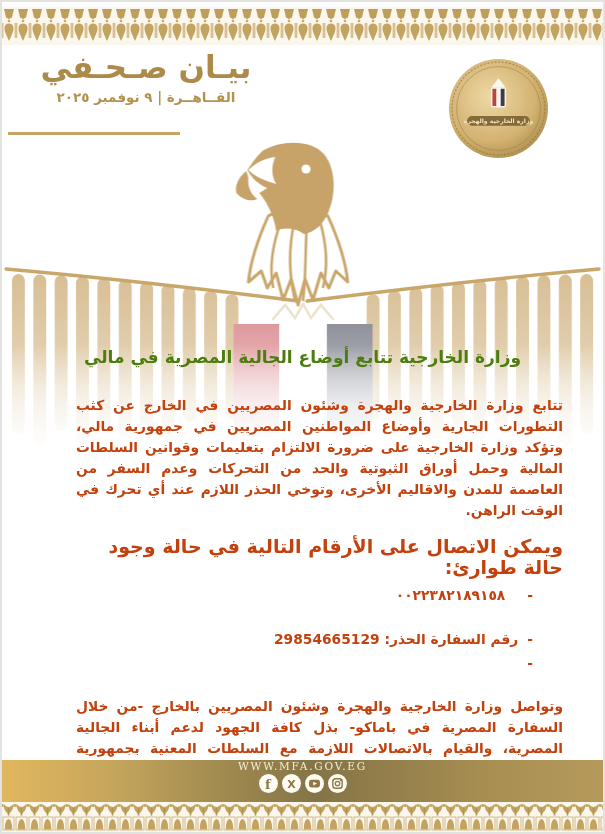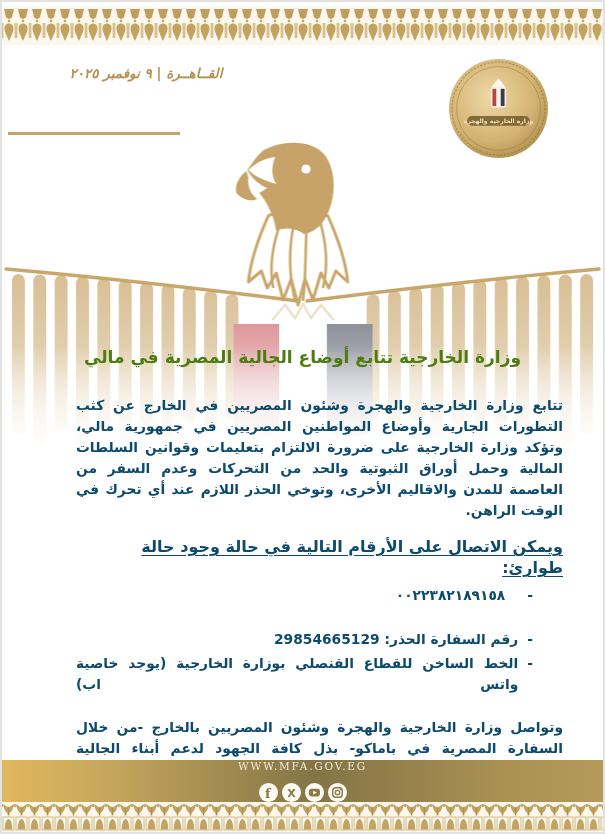--- a/index.html
+++ b/index.html
@@ -8,51 +8,51 @@
     border:2px solid #e2e2e0;box-sizing:border-box;overflow:hidden;
     font-family:"DejaVu Sans",sans-serif;
   }
   
   .frieze{position:absolute;left:0;width:601px;display:block;}
   .frieze-top{top:5px;height:38px;}
   .frieze-bottom{top:800px;height:30px;}
   
   .statement-block{position:absolute;top:48px;left:24px;width:240px;text-align:center;z-index:4;}
   .statement-title{font-size:31px;font-weight:bold;color:#AC8A4A;letter-spacing:-1px;line-height:1.15;}
-  .dateline{margin-top:15px;font-size:13.5px;font-weight:bold;color:#B3914F;font-style:italic;}
+  .dateline{margin-top:3px;font-size:13.5px;font-weight:bold;color:#B3914F;}
   .header-rule{position:absolute;top:130px;left:6px;width:172px;height:3px;background:#C6A468;z-index:4;}
   .seal{position:absolute;top:56px;left:446px;width:101px;height:101px;z-index:4;}
   
   .eagle{position:absolute;top:140px;left:0;width:601px;height:340px;z-index:1;}
   
   .press-title{
     position:absolute;top:345px;left:0;width:100%;text-align:center;z-index:3;
     font-size:17px;font-weight:bold;color:#4d7c0f;direction:rtl;
   }
   
-  .content{position:absolute;top:393px;right:40px;left:45px;direction:rtl;z-index:3;color:#0c4a6e;font-weight:bold;margin-left:29px;}
+  .content{position:absolute;top:393px;right:40px;left:45px;direction:rtl;z-index:3;color:#c2410c;font-weight:bold;margin-left:29px;}
   .para{font-size:13.8px;line-height:21px;text-align:justify;}
   .contacts-heading{
-    margin-top:15px;font-size:16px;line-height:21px;
-    text-decoration:underline;text-underline-offset:3px;
+    margin-top:15px;font-size:19px;line-height:21px;
+    text-underline-offset:3px;
   }
   .bullet{display:flex;gap:9px;margin-top:7px;padding-right:30px;font-size:13.8px;line-height:21px;}
   .bullet .dash{flex:0 0 auto;}
   .btext{flex:1;text-align:justify;text-align-last:justify;}
   .btext.single{text-align-last:right;}
   .numline{text-align:right;text-align-last:right;padding-right:13px;letter-spacing:2px;}
   .num-inline{letter-spacing:1.5px;}
   .bullet.b2{margin-top:23px;}
   .bullet.b3{margin-top:3px;}
   .para.p2{margin-top:22px;}
   
   .footer-bar{
     position:absolute;top:758px;left:0;width:601px;height:42px;z-index:4;
     background:linear-gradient(90deg,#E2B75E 0%,#C5A65C 18%,#847446 52%,#A98F52 82%,#B59A5C 100%);
-    display:flex;flex-direction:column;align-items:center;justify-content:space-between;gap:2px;
+    display:flex;flex-direction:column;align-items:center;justify-content:flex-start;gap:2px;
   }
   .website{font-family:"DejaVu Serif",serif;font-size:10.5px;letter-spacing:1.8px;color:#F4ECD6;}
   .socials{display:flex;gap:4px;}
   .social-btn{width:19px;height:19px;display:block;cursor:pointer;}
 </style>
 </head>
 <body>
 
 <div class="page">
 
@@ -65,20 +65,21 @@
         <circle cx="7" cy="14" r="1.3" fill="#C8AB6B"></circle>
         <path d="M7,34 C4.5,28 2.5,25 2.5,21 C2.5,18 4.5,16.5 7,16.5 C9.5,16.5 11.5,18 11.5,21 C11.5,25 9.5,28 7,34 Z" fill="#C2A360"></path>
         <rect x="0.3" y="16" width="1" height="15" fill="#C8AB6B"></rect>
         <rect x="12.7" y="16" width="1" height="15" fill="#C8AB6B"></rect>
       </pattern>
     </defs>
     <rect x="0" y="0" width="601" height="38" fill="url(#pt)"></rect>
   </svg>
 
   <div class="statement-block">
+    <div class="statement-title">بيـان صـحـفي</div>
     <div class="dateline">القــاهــرة | ٩ نوفمبر ٢٠٢٥</div>
   </div>
   <div class="header-rule"></div>
 
   <svg class="seal" viewBox="0 0 100 100">
     <defs>
       <radialGradient id="sg" cx="0.42" cy="0.38" r="0.75">
         <stop offset="0" stop-color="#EFD9A6"></stop>
         <stop offset="0.6" stop-color="#D3B272"></stop>
         <stop offset="1" stop-color="#A1823F"></stop>
@@ -189,21 +190,20 @@
       <span class="dash">-</span>
       <div class="btext single">
         <span>رقم السفارة الحذر:</span>
         <span class="num-inline" dir="ltr">29854665129</span>
       </div>
     </div>
 
     <div class="bullet b3">
       <span class="dash">-</span>
       <div class="btext">
-        <div>الخط الساخن للقطاع القنصلي بوزارة الخارجية (يوجد خاصية واتس اب)</div>
       </div>
     </div>
 
     <div class="para p2">وتواصل وزارة الخارجية والهجرة وشئون المصريين بالخارج -من خلال السفارة المصرية في باماكو- بذل كافة الجهود لدعم أبناء الجالية المصرية، والقيام بالاتصالات اللازمة مع السلطات المعنية بجمهورية مالي، لمتابعة أوضاعهم والتعامل السريع معها.</div>
   </div>
 
   <div class="footer-bar">
     <div class="website">WWW.MFA.GOV.EG</div>
     <div class="socials">
       <svg class="social-btn" viewBox="0 0 19 19">

